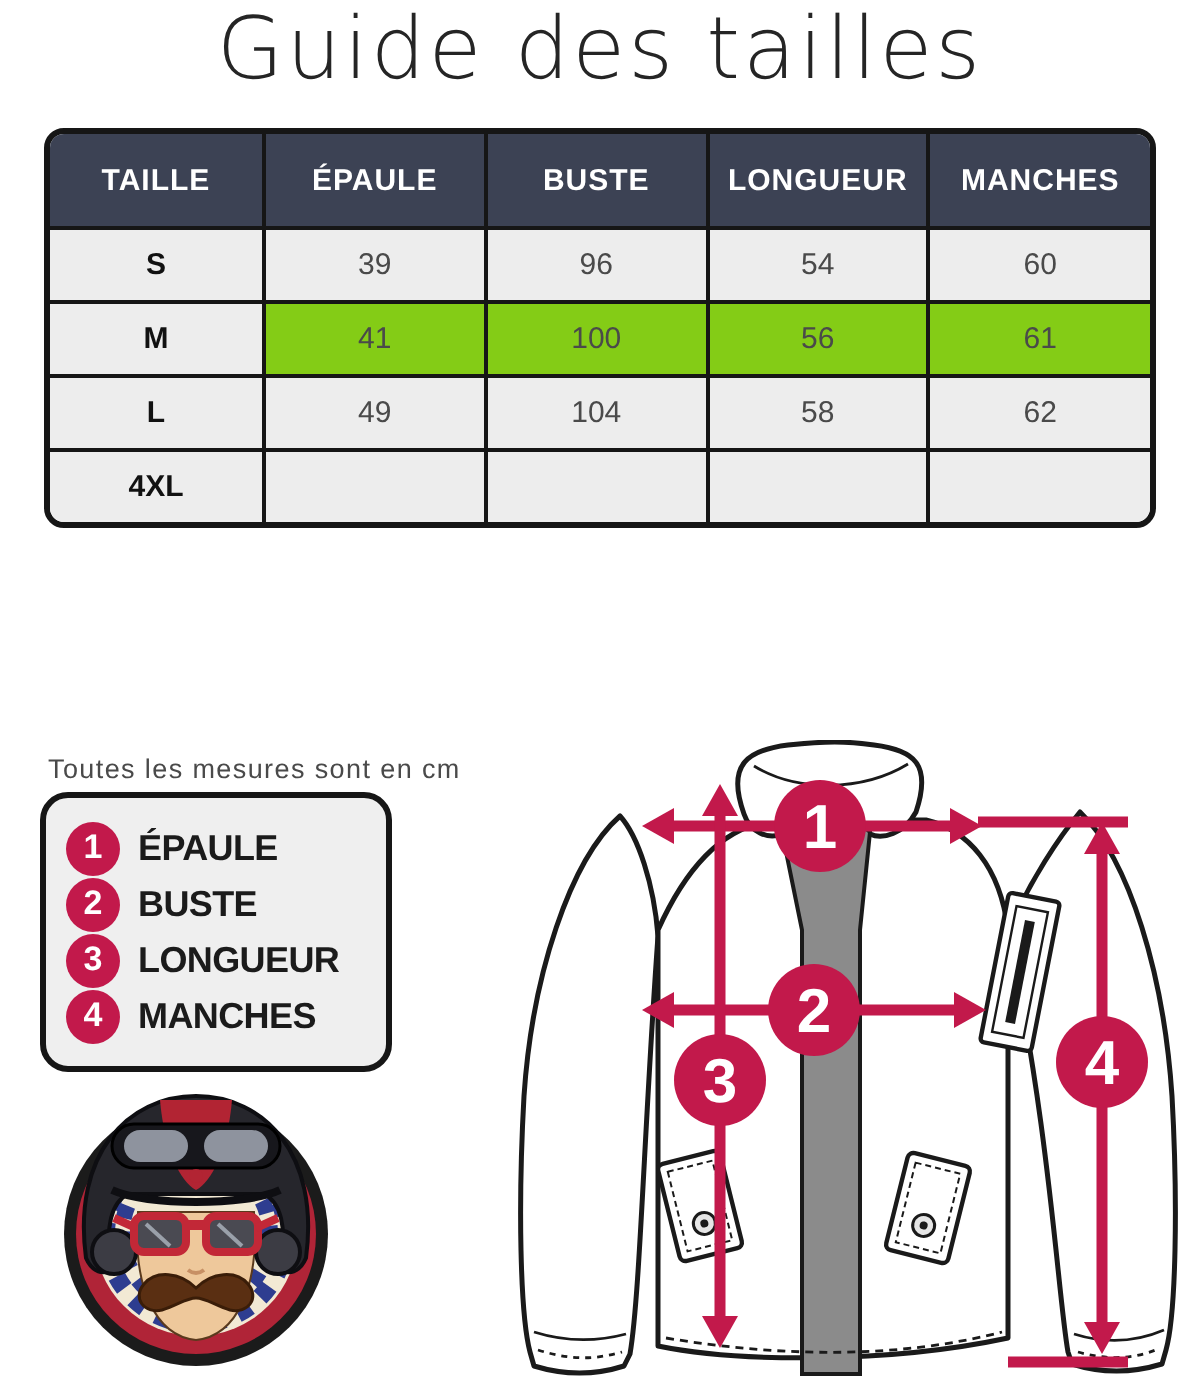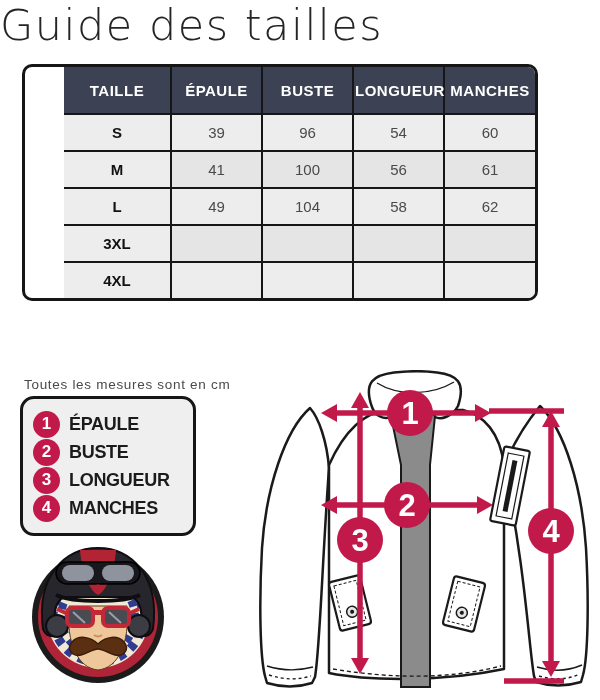--- a/index.html
+++ b/index.html
@@ -1,39 +1,39 @@
 <!DOCTYPE html>
 <html style="--accent-red: #c2194b; --header-bg: #3c4254; --row-alt: #ededed; --table-border: #161616; --jacket-gray: #8b8b8b;"><head>
 <meta charset="utf-8">
 <style>
   html,body{margin:0;padding:0;background:#fff;}
   .page{position:relative;width:600px;height:700px;background:#fff;overflow:hidden;
         font-family:"Liberation Sans",sans-serif;color:#222;}
 
   
-  .title{position:absolute;top:0px;left:0;width:100%;
+  .title{position:absolute;top:0px;left:0;width:100%;text-align:center;
          font-family:"DejaVu Sans",sans-serif;font-weight:200;font-size:43px;
          color:#252525;letter-spacing:1.5px;}
 
   
-  .table-wrap{position:absolute;left:22px;top:64px;width:516px;
+  .table-wrap{position:absolute;left:22px;top:64px;width:556px;
               border:3px solid var(--table-border,#161616);border-radius:10px;
-              overflow:hidden;background:#fff;box-sizing:border-box;padding-left:39px;}
+              overflow:hidden;background:#fff;box-sizing:border-box;}
   table.sizes{width:100%;border-collapse:collapse;table-layout:fixed;}
   table.sizes th{background:var(--header-bg,#3c4254);color:#fff;font-size:15px;
       height:44px;letter-spacing:.5px;border-left:2px solid var(--table-border,#161616);
       font-weight:bold;}
   table.sizes th:first-child{border-left:none;width:104px;}
   table.sizes td{height:33px;text-align:center;font-size:15px;color:#4a4a4a;
       border-top:2px solid var(--table-border,#161616);
       border-left:2px solid var(--table-border,#161616);}
   table.sizes td:first-child{border-left:none;background:var(--row-alt,#ededed);
       color:#111;font-weight:bold;}
   tr.odd  td:not(:first-child){background:var(--row-alt,#ededed);}
-  tr.even td:not(:first-child){background:#e5e5e5;}
+  tr.even td:not(:first-child){background:#84cc16;}
 
   
   .note{position:absolute;left:24px;top:377px;font-size:13.5px;color:#4a4a4a;
         letter-spacing:.7px;}
 
   
   .legend{position:absolute;left:20px;top:396px;width:176px;box-sizing:border-box;
           border:3.5px solid #161616;border-radius:14px;background:#efefef;
           padding:11px 10px;}
   .legend-item{display:flex;align-items:center;gap:9px;height:28px;}
@@ -80,27 +80,20 @@
           <td>100</td>
           <td>56</td>
           <td>61</td>
         </tr>
         <tr class="odd">
           <td>L</td>
           <td>49</td>
           <td>104</td>
           <td>58</td>
           <td>62</td>
-        </tr>
-        <tr class="even">
-          <td>3XL</td>
-          <td></td>
-          <td></td>
-          <td></td>
-          <td></td>
         </tr>
         <tr class="odd">
           <td>4XL</td>
           <td></td>
           <td></td>
           <td></td>
           <td></td>
         </tr>
       </tbody>
     </table>

